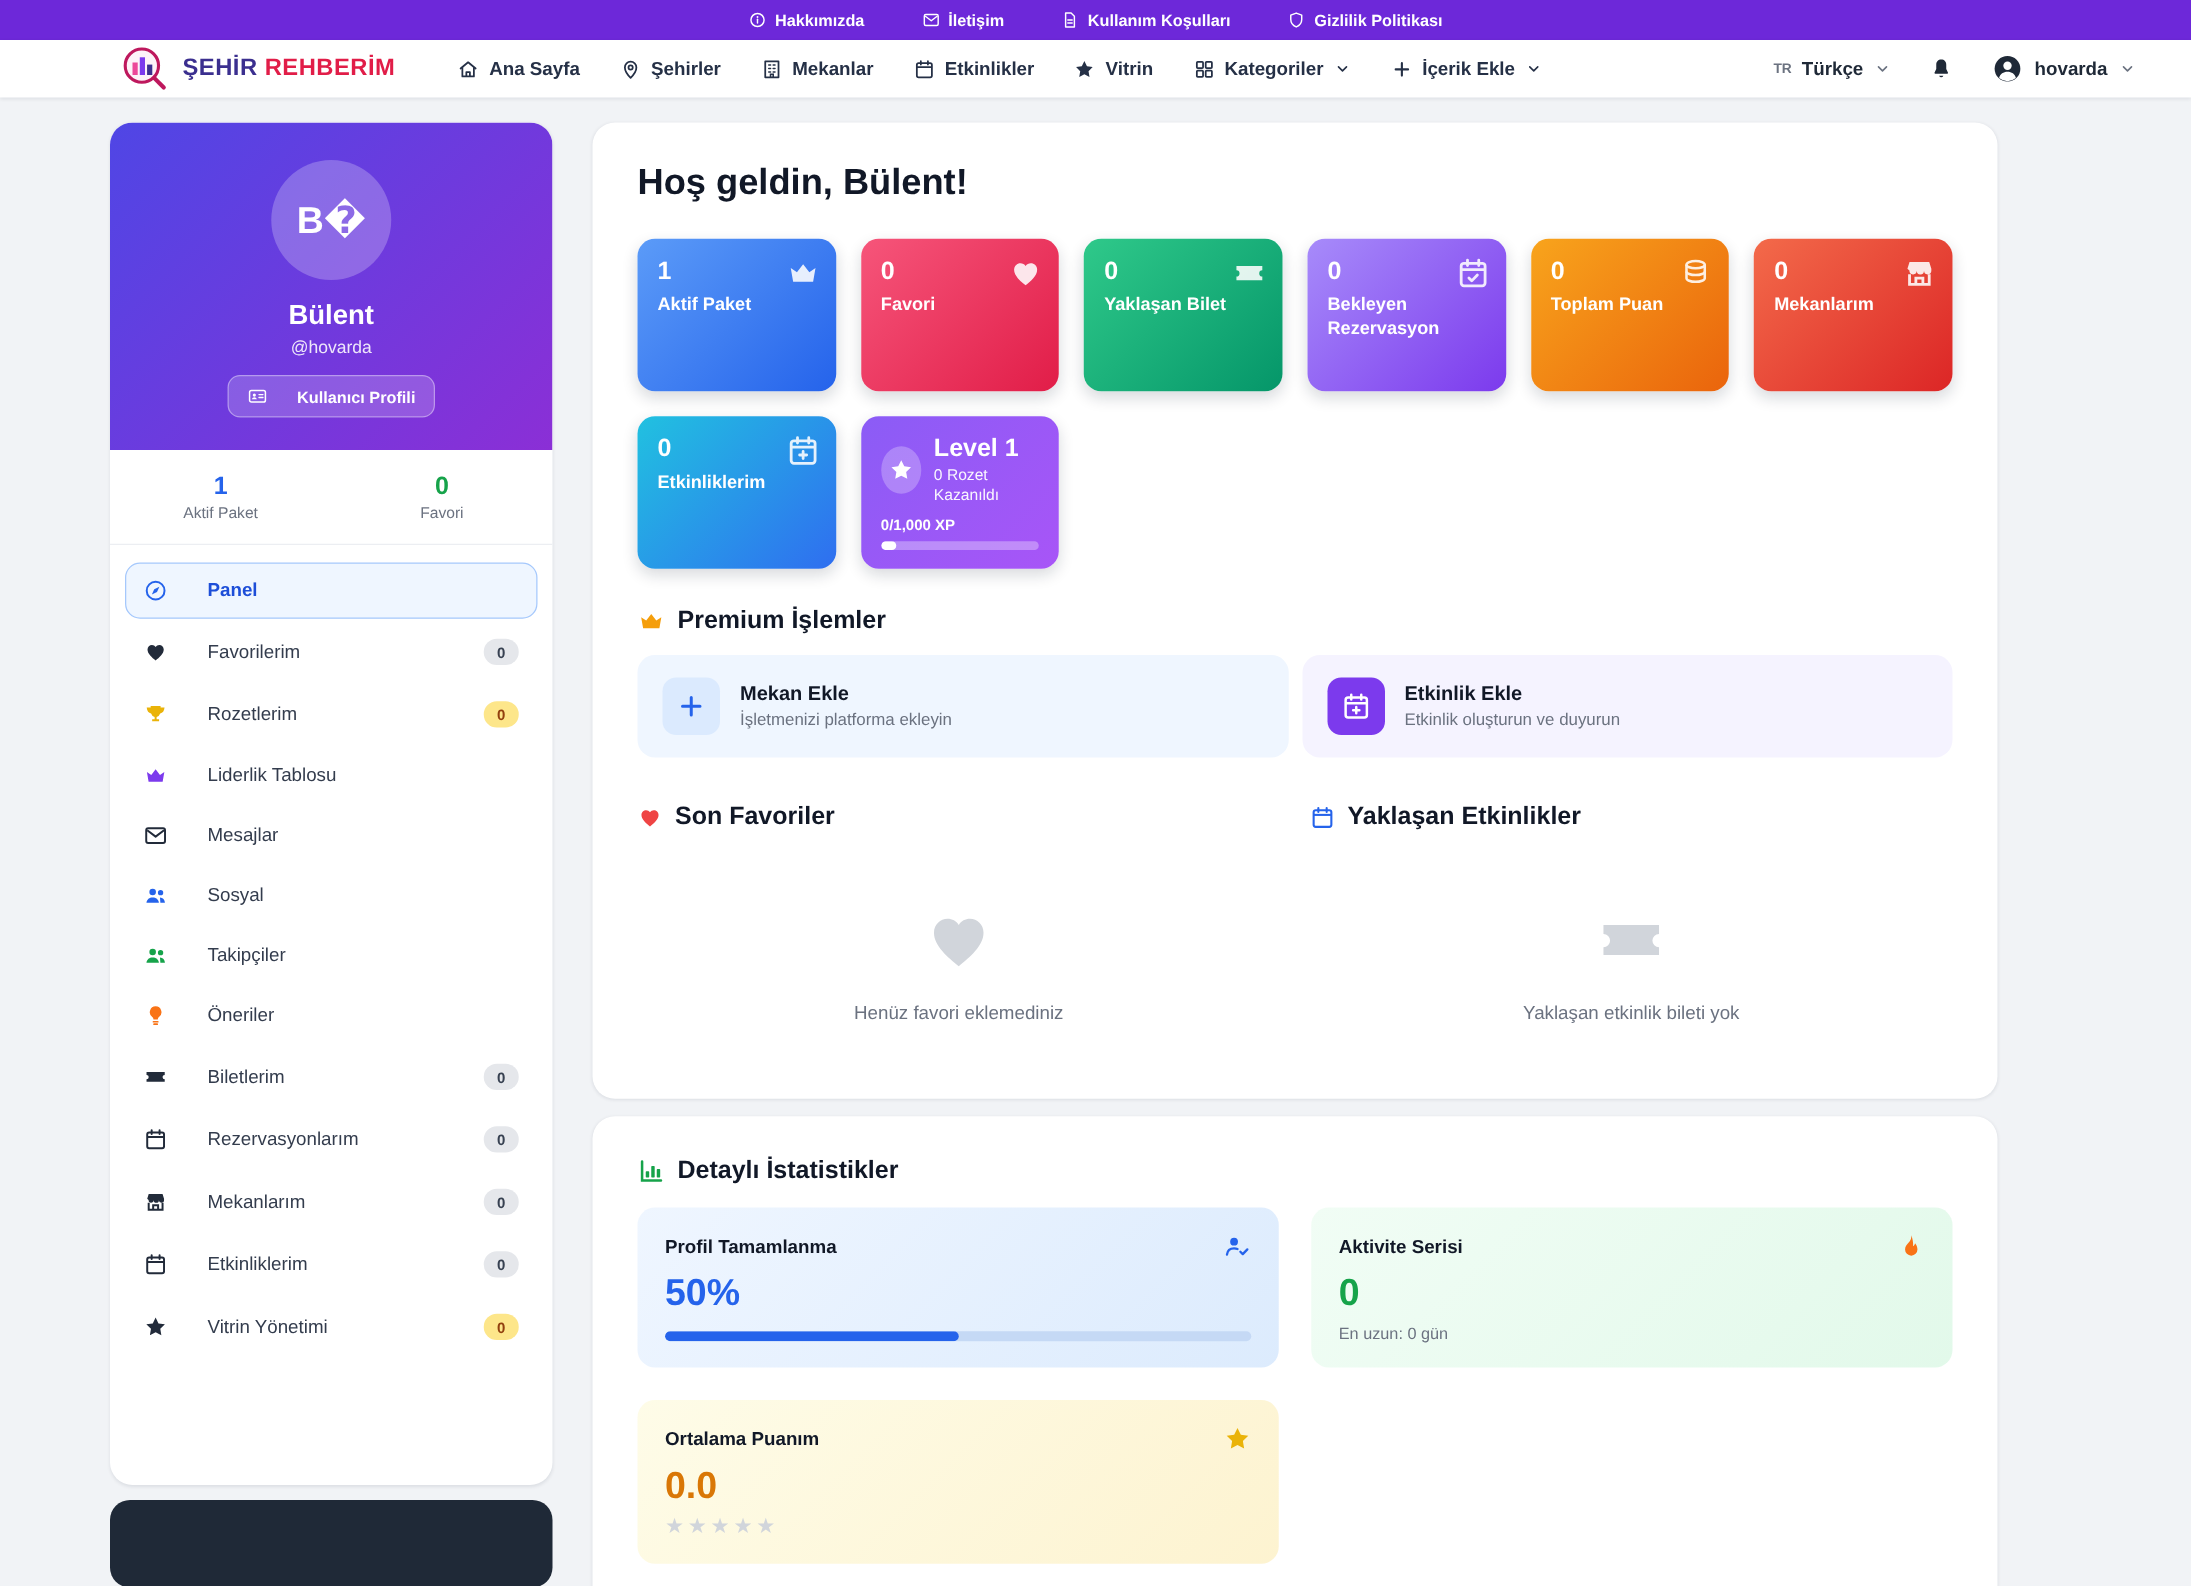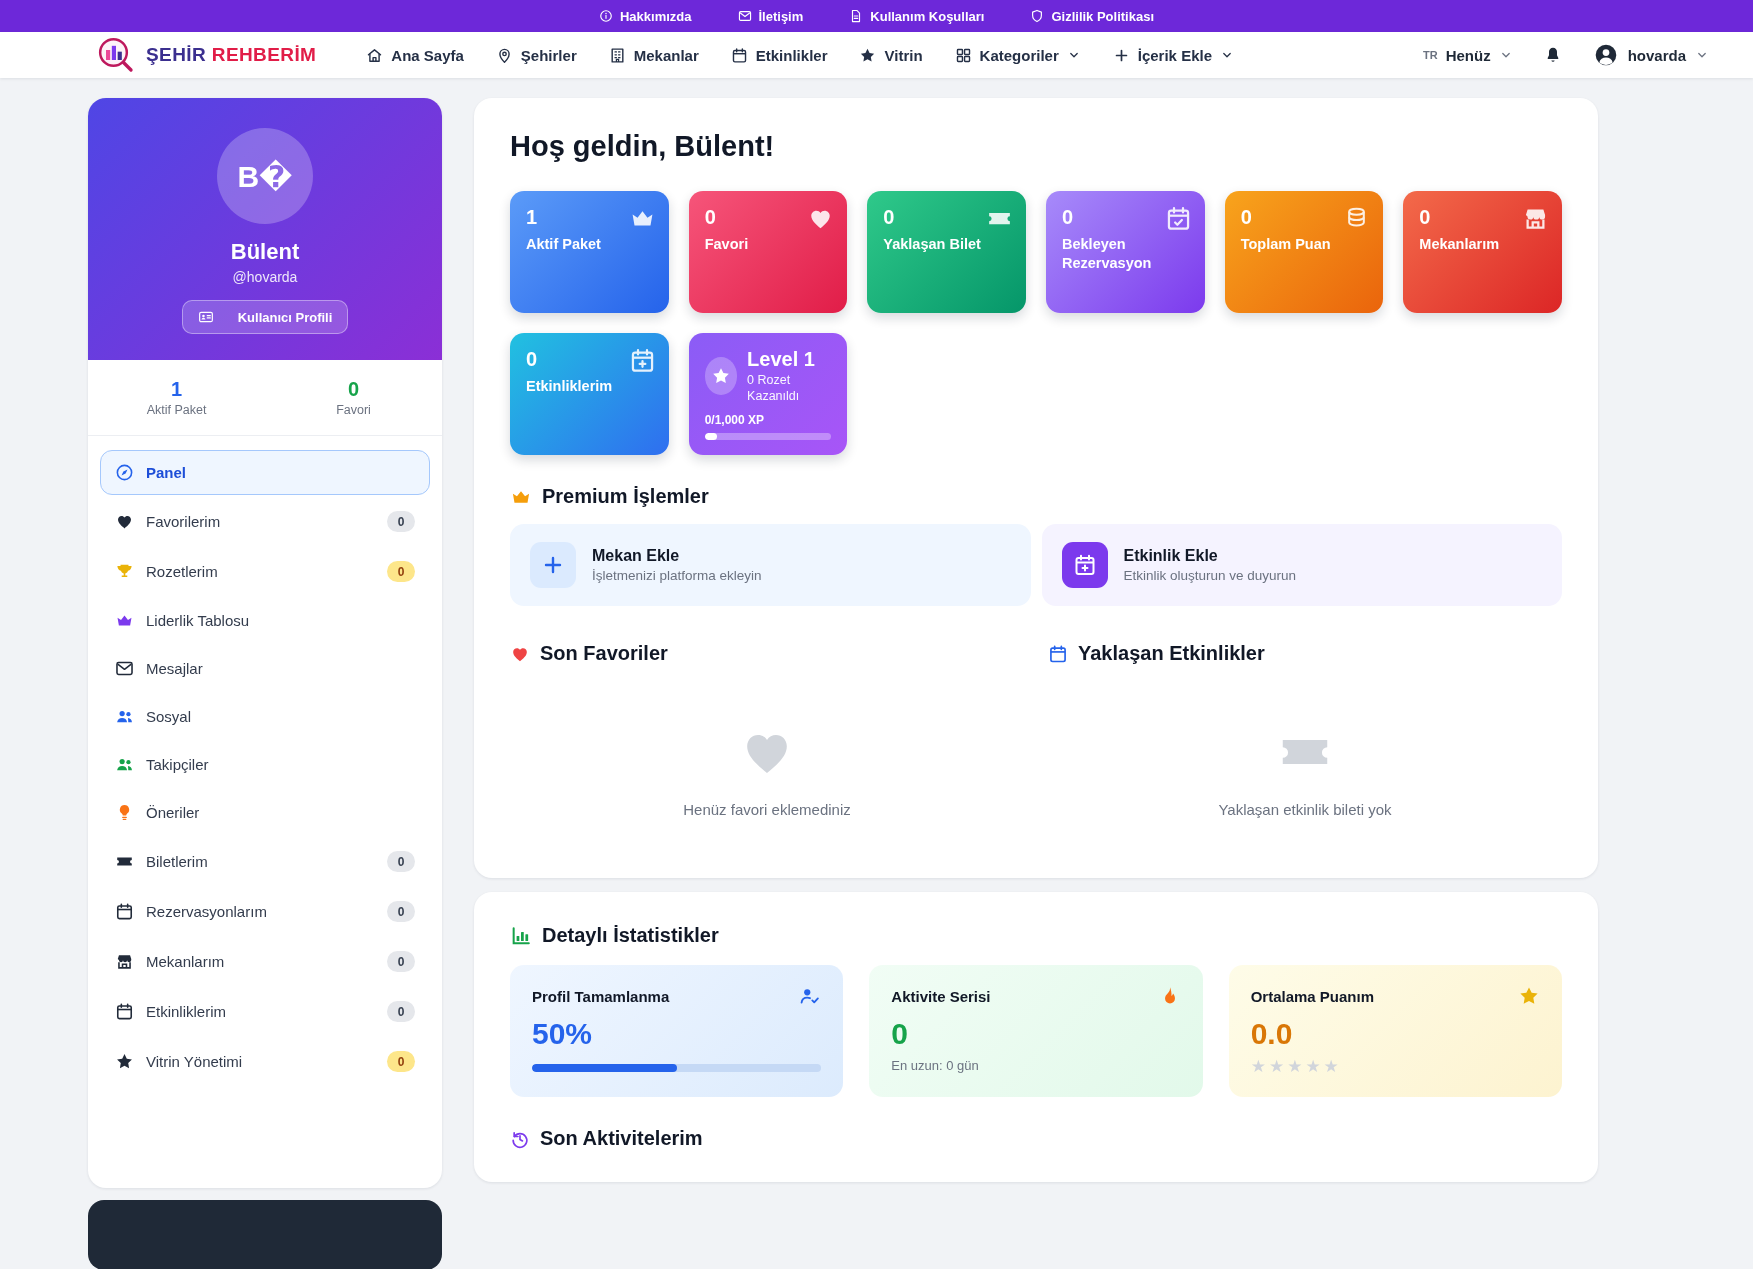--- a/index.html
+++ b/index.html
@@ -42,21 +42,21 @@
   .profile{background:linear-gradient(135deg,#4f46e5 0%,#8b2fd6 100%);padding:30px 24px 26px;text-align:center;color:#fff}
   .avatar{width:96px;height:96px;border-radius:50%;background:rgba(255,255,255,.24);margin:0 auto;display:flex;align-items:center;justify-content:center;font-size:30px;font-weight:700}
   .profile-name{font-size:22px;font-weight:800;margin-top:15px}
   .profile-handle{font-size:14px;opacity:.88;margin-top:4px}
   .profile-btn{margin-top:15px;display:inline-flex;align-items:center;gap:24px;background:rgba(255,255,255,.18);border:1px solid rgba(255,255,255,.38);color:#fff;font-size:13px;font-weight:600;padding:8px 15px;border-radius:10px;cursor:pointer}
   .stats-row{display:flex;border-bottom:1px solid #eceef2;padding:13px 0}
   .sstat{flex:1;text-align:center;padding:5px 0}
   .sstat-value{font-size:20px;font-weight:800}
   .sstat-label{font-size:12.5px;color:#6b7280;margin-top:2px}
   .menu{padding:14px 12px 100px}
-  .menu-item{display:flex;align-items:center;gap:12px;padding:12px 14px;border-radius:12px;font-size:15px;font-weight:500;color:#333c4d;cursor:pointer;border:1.5px solid transparent;margin-bottom:3px}
+  .menu-item{display:flex;align-items:center;gap:32px;padding:12px 14px;border-radius:12px;font-size:15px;font-weight:500;color:#333c4d;cursor:pointer;border:1.5px solid transparent;margin-bottom:3px}
   .menu-item.active{background:#eff6ff;border-color:#a5c8fc;color:#1d4ed8;font-weight:600}
   .menu-label{flex:1}
   .badge{min-width:28px;height:21px;padding:0 9px;border-radius:999px;background:#e5e7eb;color:#374151;font-size:12px;font-weight:600;display:inline-flex;align-items:center;justify-content:center}
   .badge.yellow{background:#fde68a;color:#92400e}
   .sidebar-dark{margin-top:12px;height:70px;background:#1f2937;border-radius:16px}
 
   
   .main{flex:0 0 1124px;width:1124px;padding-bottom:40px}
   .card{background:#fff;border-radius:18px;box-shadow:0 1px 3px rgba(15,23,42,.09);padding:32px 36px}
   .welcome-title{font-size:29px;font-weight:800;margin-bottom:28px}
@@ -90,21 +90,21 @@
   .action-ic{width:46px;height:46px;border-radius:11px;display:flex;align-items:center;justify-content:center;flex:0 0 46px}
   .action.blue .action-ic{background:#dbeafe;color:#2563eb}
   .action.purple .action-ic{background:#7c3aed;color:#fff}
   .action-title{font-size:16px;font-weight:700;color:#111827}
   .action-desc{font-size:13.5px;color:#6b7280;margin-top:3px}
   .cols{display:grid;grid-template-columns:1fr 1fr;gap:24px;margin-top:6px}
   .empty{text-align:center;padding:42px 0 28px}
   .empty-ic{margin:0 auto}
   .empty-text{font-size:15px;color:#6b7280;margin-top:16px}
   .stats-card{margin-top:14px}
-  .stat-tiles{display:grid;grid-template-columns:repeat(3,1fr);gap:26px;margin-top:18px}
+  .stat-tiles{display:grid;grid-template-columns:repeat(2,1fr);gap:26px;margin-top:18px}
   .stat-tile{border-radius:14px;padding:20px 22px;min-height:120px}
   .st-blue{background:linear-gradient(135deg,#eff6ff,#dcebfd)}
   .st-green{background:linear-gradient(135deg,#f1fdf5,#e2f9ea)}
   .st-amber{background:linear-gradient(135deg,#fefce8,#fdf3d0)}
   .st-head{display:flex;justify-content:space-between;align-items:center}
   .st-title{font-size:15px;font-weight:700;color:#111827}
   .st-value{font-size:30px;font-weight:800;margin-top:10px}
   .progress{margin-top:13px;height:8px;border-radius:99px;background:#c5d9f5;overflow:hidden}
   .progress-fill{height:100%;background:#2563eb;border-radius:99px}
   .st-note{font-size:13px;color:#6b7280;margin-top:7px}
@@ -364,21 +364,21 @@
           <svg viewBox="0 0 24 24">
             <use href="#i-chev"></use>
           </svg>
         </span>
     </div>
   </div>
 
   <div class="nav-right">
     <div class="lang">
       <span class="lang-code">TR</span>
-      <span class="lang-label">Henüz</span>
+      <span class="lang-label">Türkçe</span>
       <span class="ic ic-14 c-gray">
           <svg viewBox="0 0 24 24">
             <use href="#i-chev"></use>
           </svg>
         </span>
     </div>
     <div class="icon-btn">
       <span class="ic ic-20 c-navy">
           <svg viewBox="0 0 24 24">
             <use href="#i-bell"></use>

